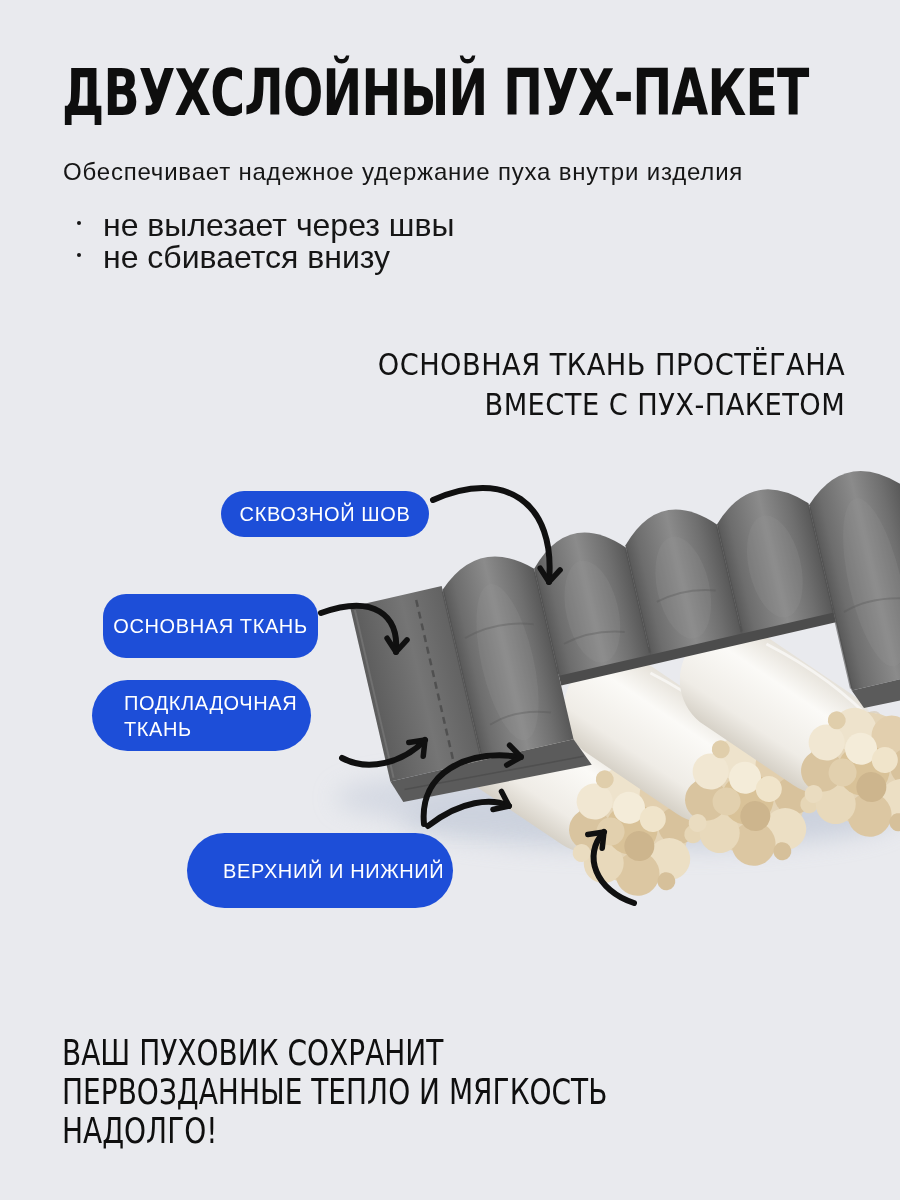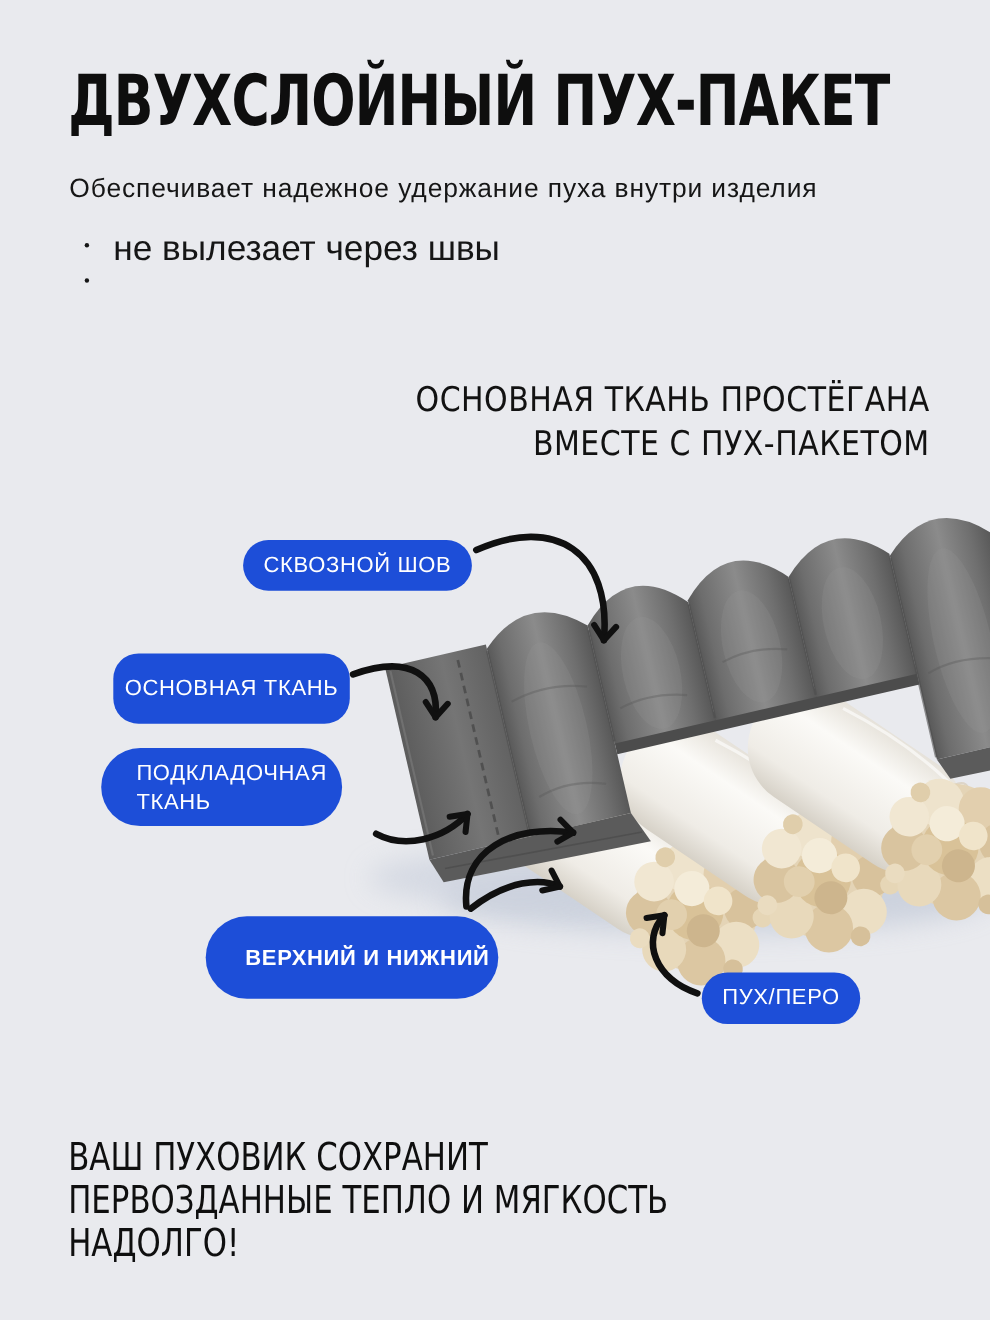--- a/index.html
+++ b/index.html
@@ -31,21 +31,21 @@
 
   .pill{
     position:absolute;background:#1d4ed8;color:#ffffff;
     display:flex;align-items:center;justify-content:center;
     font-size:20px;letter-spacing:0.6px;white-space:nowrap;z-index:3;
   }
   .pill.two{flex-direction:column;align-items:flex-start;justify-content:center;line-height:26px;}
   #pill-seam{left:221px;top:491px;width:208px;height:46px;border-radius:23px;}
   #pill-main{left:103px;top:594px;width:215px;height:64px;border-radius:23px;}
   #pill-lining{left:92px;top:680px;width:219px;height:71px;border-radius:36px;padding-left:32px;box-sizing:border-box;}
-  #pill-layers{left:187px;top:833px;width:266px;height:75px;border-radius:38px;padding-left:36px;box-sizing:border-box;font-weight:bold;}
+  #pill-layers{left:187px;top:833px;width:266px;height:75px;border-radius:38px;padding-left:36px;box-sizing:border-box;}
   #pill-down{left:638px;top:884px;width:144px;height:47px;border-radius:24px;}
 
   .footer{
     position:absolute;left:62px;top:1034px;
     font-family:"DejaVu Sans",sans-serif;font-size:35px;line-height:39px;
     color:#0f0f0f;white-space:nowrap;
     transform:scaleX(0.80);transform-origin:left top;z-index:2;
   }
 </style>
 </head>
@@ -56,20 +56,21 @@
   <h1 class="title">ДВУХСЛОЙНЫЙ ПУХ-ПАКЕТ</h1>
   <p class="subtitle">Обеспечивает надежное удержание пуха внутри изделия</p>
 
   <ul class="benefits">
     <li>
       <span class="dot"></span>
       <span>не вылезает через швы</span>
     </li>
     <li>
       <span class="dot"></span>
+      <span>не сбивается внизу</span>
     </li>
   </ul>
 
   <div class="note">
     <div>ОСНОВНАЯ ТКАНЬ ПРОСТЁГАНА</div>
     <div>ВМЕСТЕ С ПУХ-ПАКЕТОМ</div>
   </div>
 
   <svg class="art" width="900" height="1200" viewBox="0 0 900 1200" aria-hidden="true">
     <defs>
@@ -197,23 +198,20 @@
   <div class="pill" id="pill-main">
     <span>ОСНОВНАЯ ТКАНЬ</span>
   </div>
   <div class="pill two" id="pill-lining">
     <span>ПОДКЛАДОЧНАЯ</span>
     <span>ТКАНЬ</span>
   </div>
   <div class="pill two" id="pill-layers">
     <span>ВЕРХНИЙ И НИЖНИЙ</span>
   </div>
-  <div class="pill" id="pill-down">
-    <span>ПУХ/ПЕРО</span>
-  </div>
 
   <div class="footer">
     <div>ВАШ ПУХОВИК СОХРАНИТ</div>
     <div>ПЕРВОЗДАННЫЕ ТЕПЛО И МЯГКОСТЬ</div>
     <div>НАДОЛГО!</div>
   </div>
 
 </div>
 
 </body></html>

